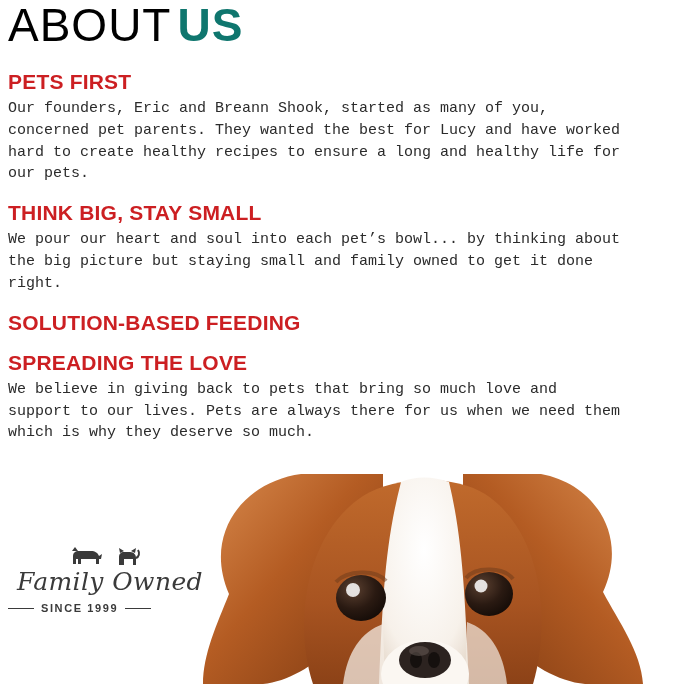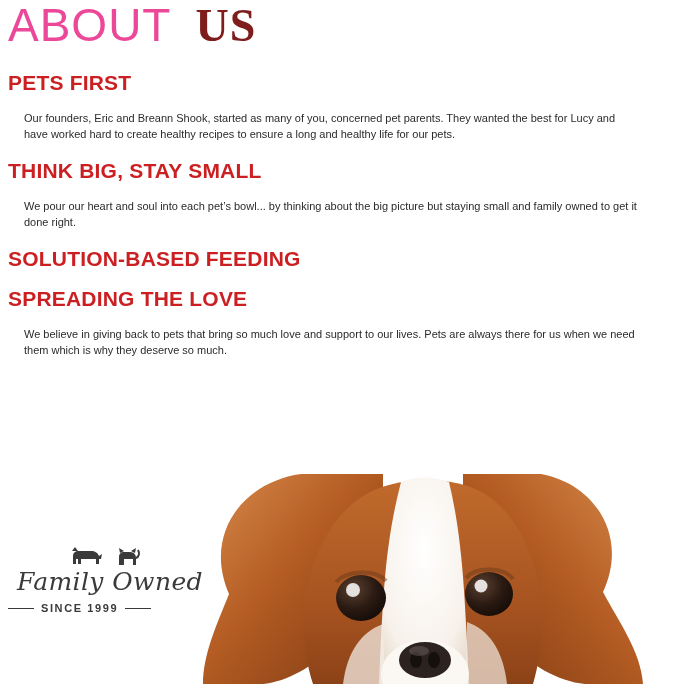--- a/index.html
+++ b/index.html
@@ -27,51 +27,51 @@
   .title {
     font-size: 46px;
     line-height: 1;
     letter-spacing: 1px;
     font-weight: 400;
     margin: 0;
     padding-top: 2px;
     white-space: nowrap;
   }
   .title .light {
-    color: #ec4899;
+    color: #000000;
     font-weight: 300;
     margin-top: 29px;
   }
   .title .accent {
-    color: #7f1d1d;
+    color: #0f766e;
     font-weight: 700;
-    margin-left: 24px;
-    font-family: Liberation Serif, serif;
+    margin-left: 6px;
   }
   
   .section {
     margin-top: 16px;
   }
   .section:first-of-type {
     margin-top: 22px;
   }
   .section h2 {
     margin: 0 0 4px 0;
     font-size: 21px;
     line-height: 1.15;
     font-weight: 700;
     color: #cc1f22;
     letter-spacing: 0.2px;
   }
   .section p {
-    margin: 16px;
-    font-size: 11px;
+    margin: 0;
+    font-size: 15px;
     line-height: 1.45;
     color: #2b2b2b;
     max-width: 615px;
+    font-family: Liberation Mono, monospace;
   }
   
   .bottom-art {
     position: absolute;
     left: 0;
     right: 0;
     bottom: 0;
     height: 210px;
   }
   .badge {

